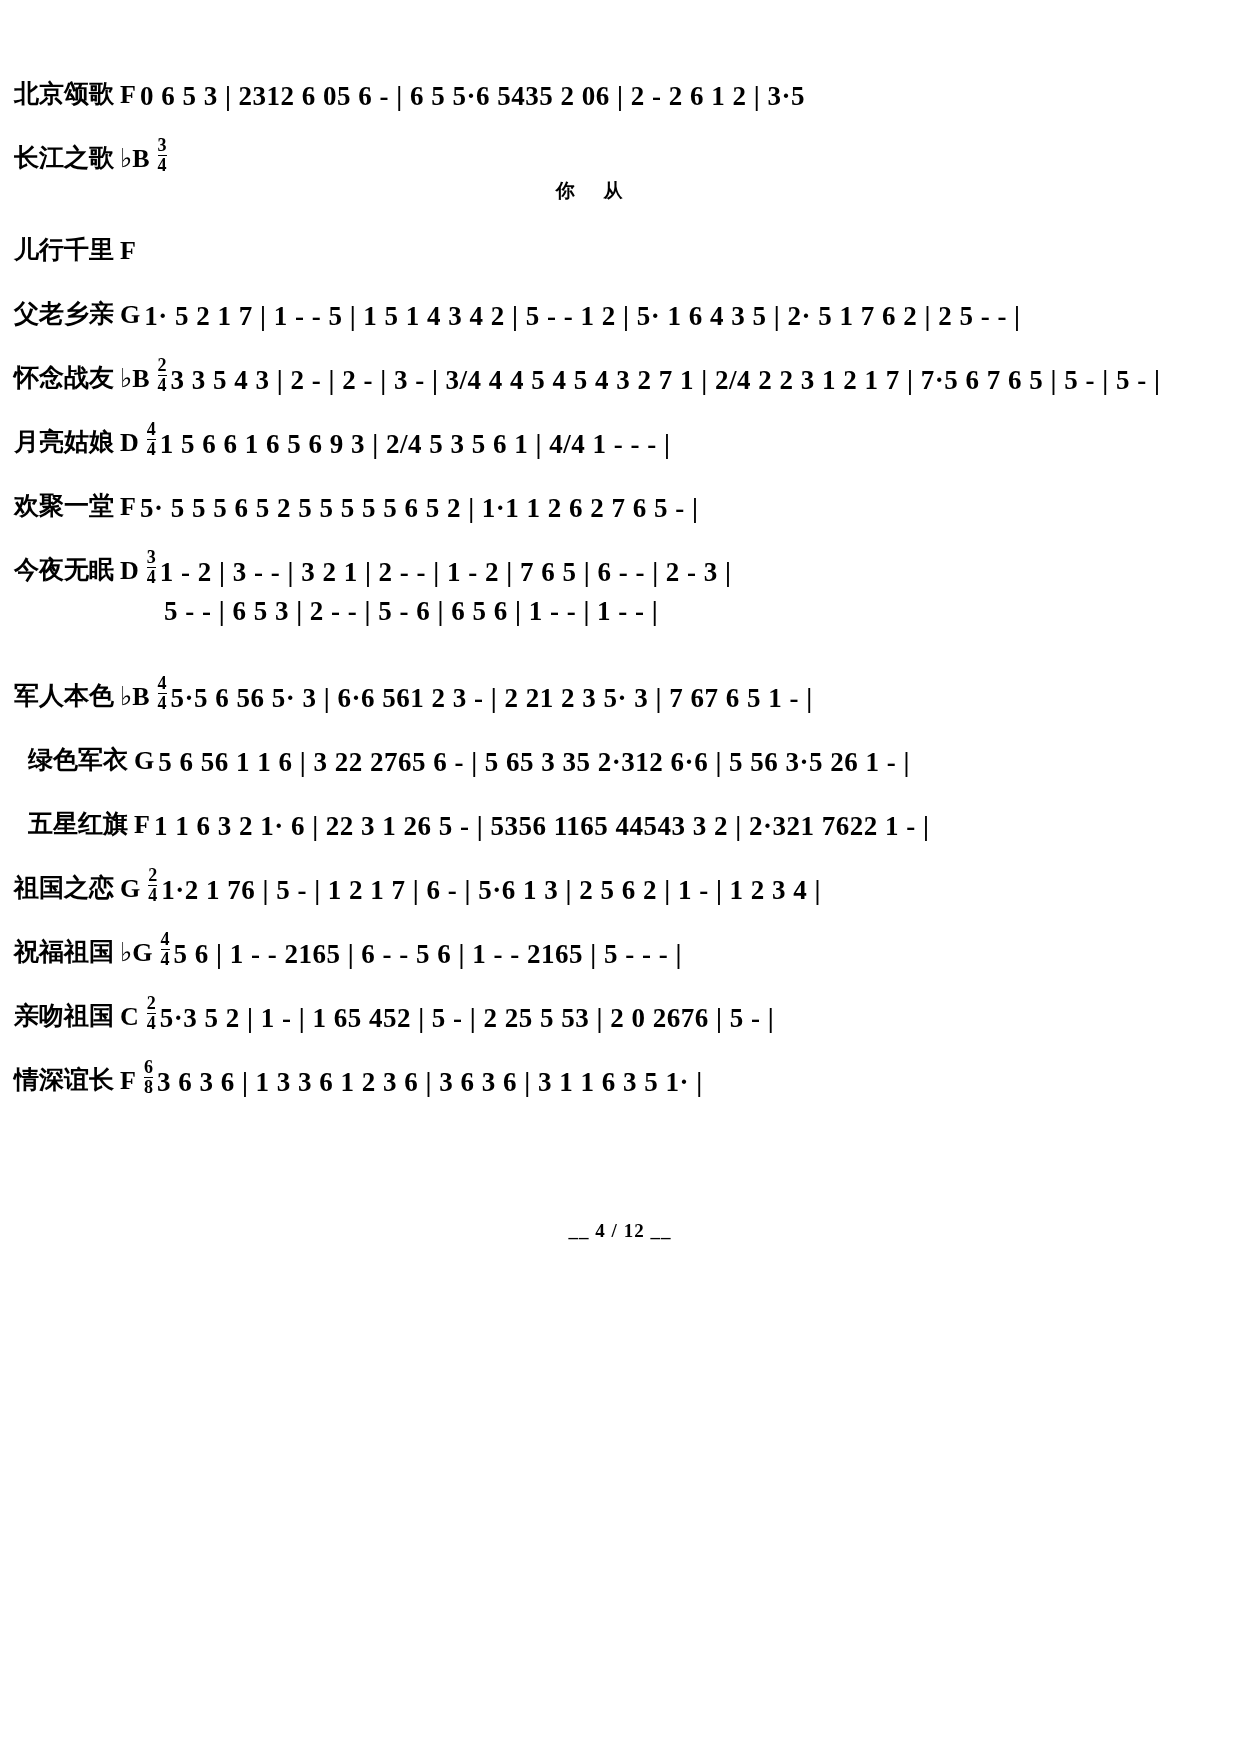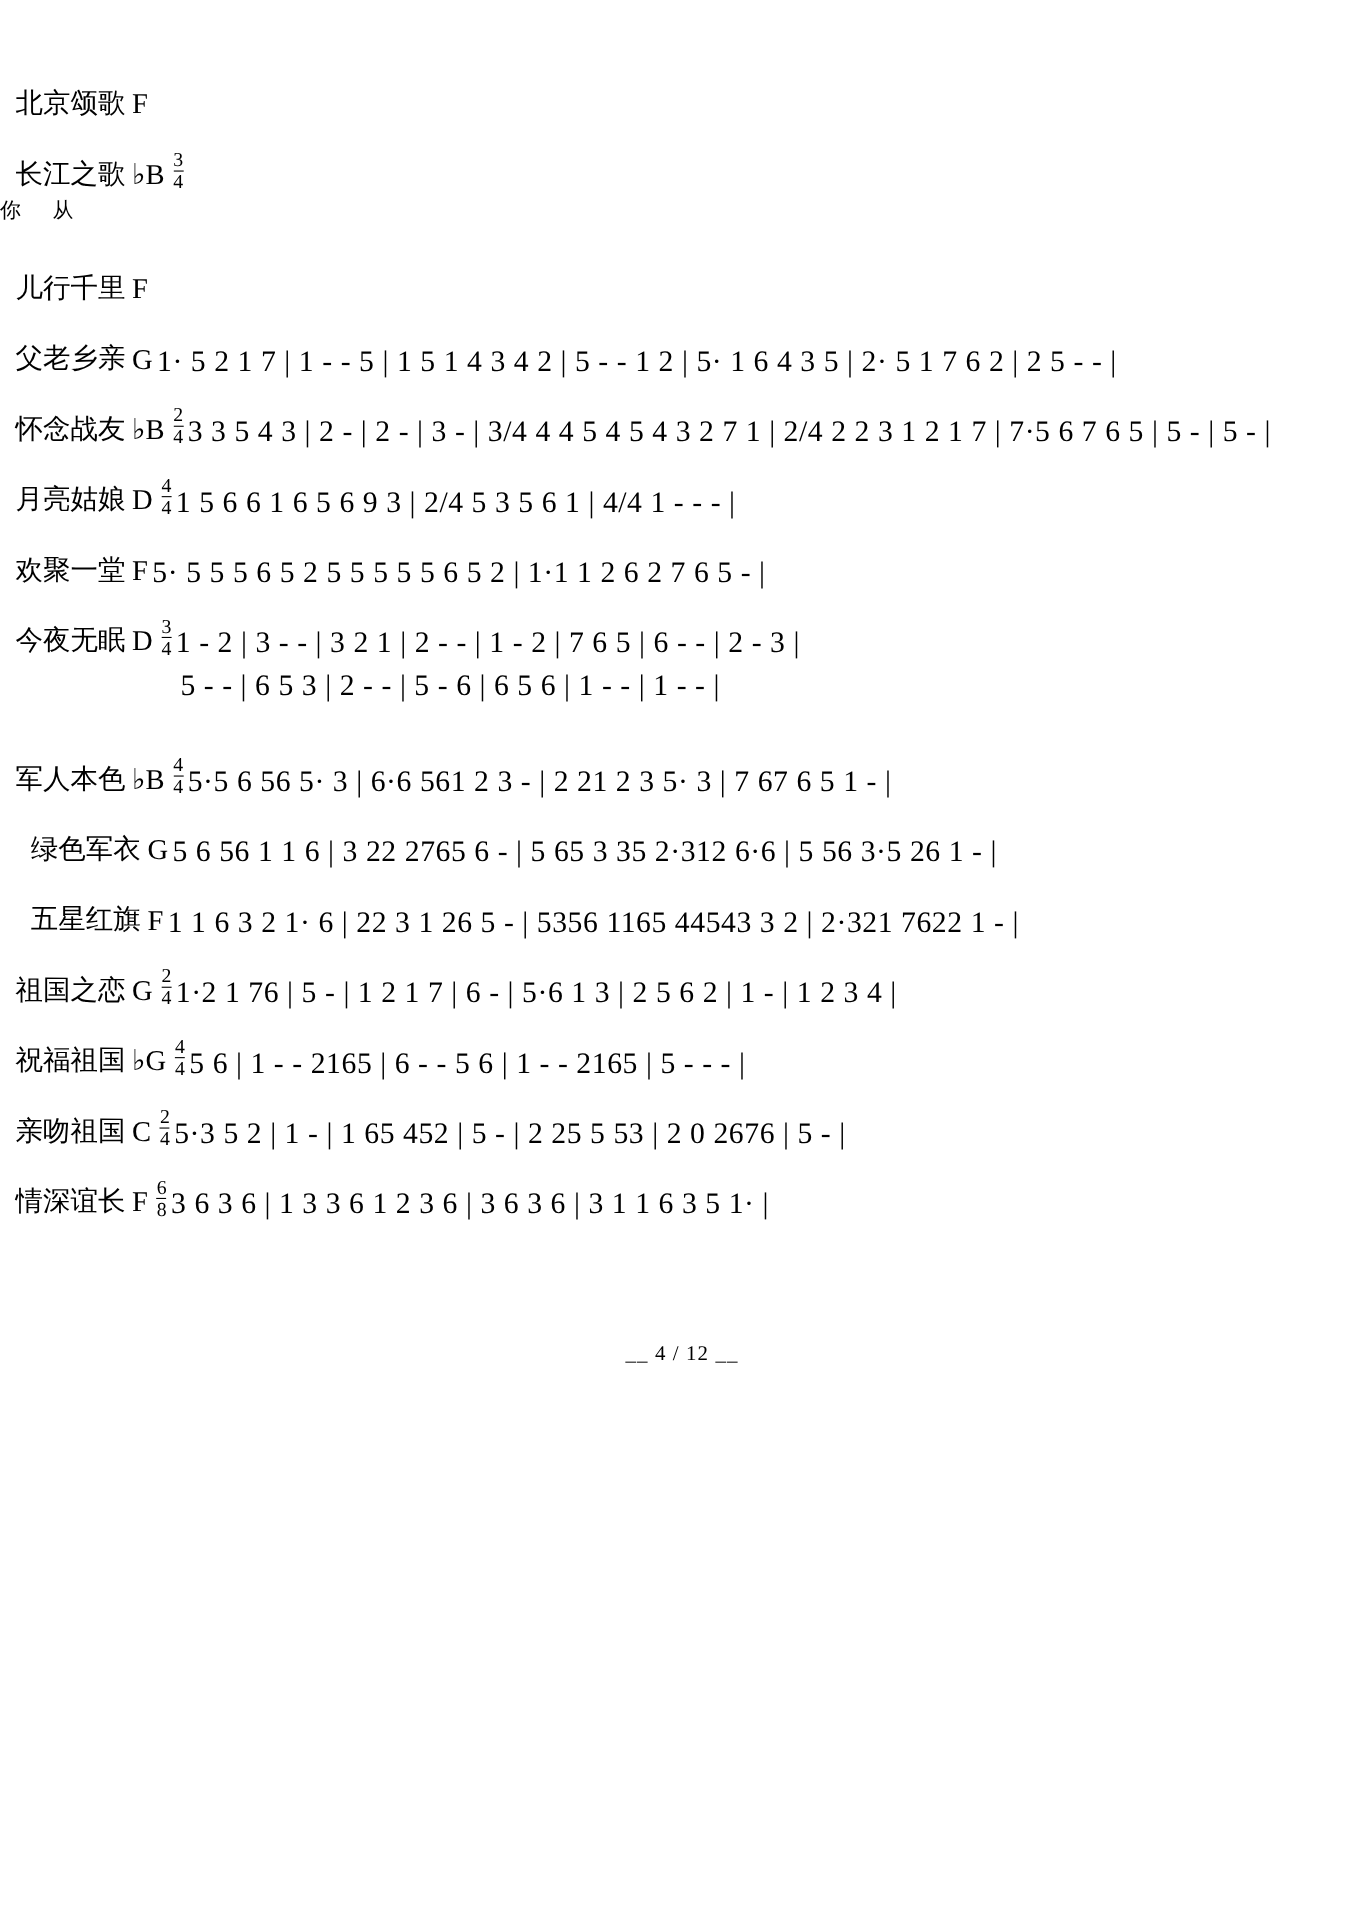--- a/index.html
+++ b/index.html
@@ -8,20 +8,21 @@
     background: #ffffff;
   }
   .page {
     position: relative;
     width: 1240px;
     height: 1284px;
     background: #ffffff;
     font-family: "Liberation Serif", "DejaVu Serif", serif;
     color: #000000;
     overflow: hidden;
+    font-weight: bold;
   }
   .sheet {
     position: absolute;
     left: 0;
     top: 56px;
     width: 1240px;
   }
   .row {
     display: flex;
     align-items: flex-end;
@@ -63,24 +64,24 @@
   .notes {
     flex: 1 1 auto;
     font-size: 27px;
     letter-spacing: 0.5px;
     white-space: nowrap;
     padding-bottom: 6px;
     overflow: visible;
   }
   .lyric-row {
     display: flex;
-    justify-content: flex-start;
+    justify-content: center;
     padding: 0 50px 0 0;
     margin-top: -6px;
-    margin-bottom: 20px;
+    margin-bottom: 8px;
   }
   .lyric {
     font-size: 19px;
     letter-spacing: 12px;
   }
   .cont-row {
     display: flex;
     align-items: flex-start;
     padding: 0 14px 0 14px;
     margin-bottom: 2px;
@@ -104,20 +105,21 @@
 </head>
 <body>
 
 <div class="page">
 
   <div class="sheet">
 
     <div class="row">
       <span class="title">北京颂歌</span>
       <span class="keysig">F</span>
+      <span class="notes">0 6 5 3 | 2312 6 05 6 - | 6 5 5·6 5435 2 06 | 2 - 2 6 1 2 | 3·5</span>
     </div>
 
     <div class="row">
       <span class="title">长江之歌</span>
       <span class="keysig">♭B</span>
       <span class="meter">
           <span class="num">3</span>
           <span class="den">4</span>
         </span>
     </div>

